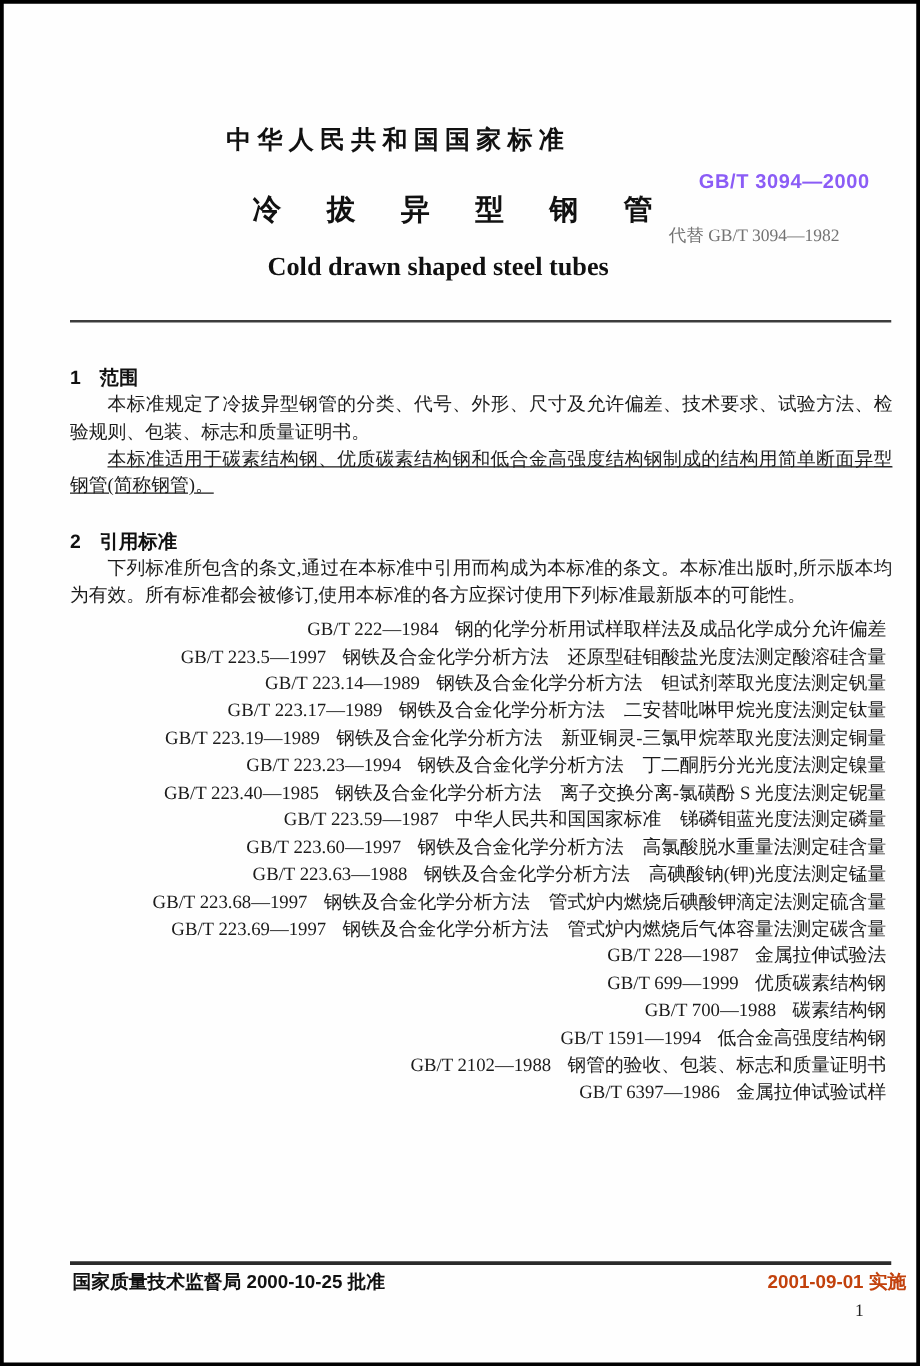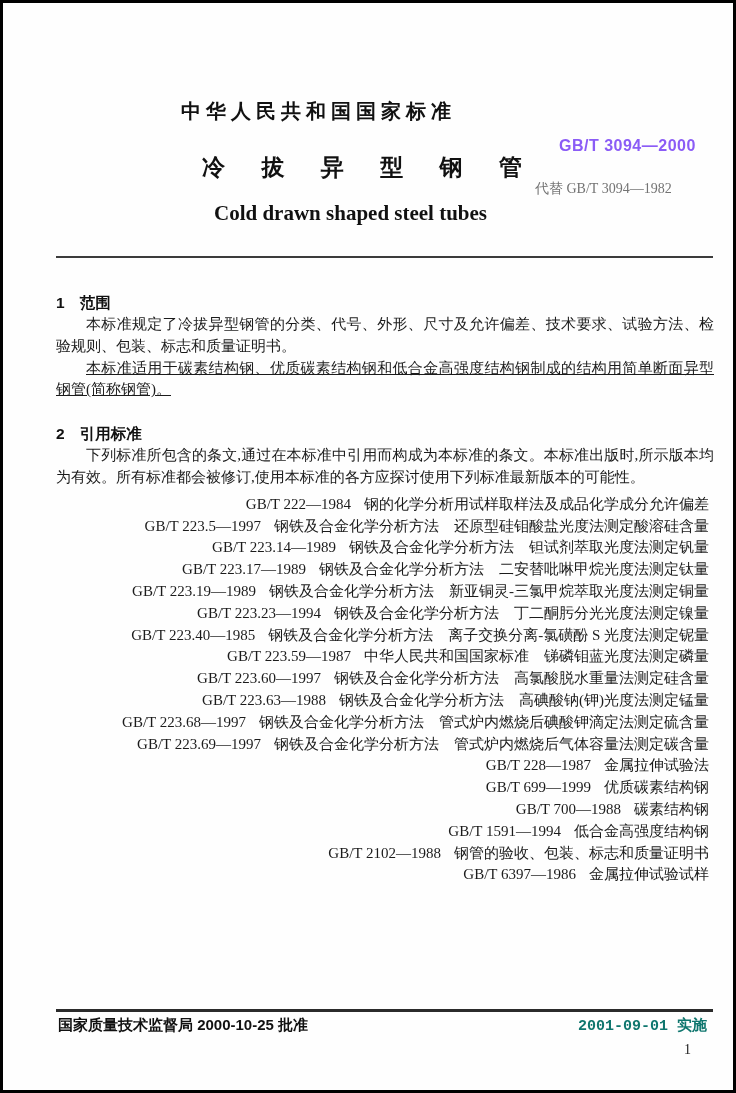--- a/index.html
+++ b/index.html
@@ -75,23 +75,23 @@
   .rule-bottom{
     position:absolute;left:53px;top:1006px;width:657px;height:3px;
     background:#2b2b2b;
   }
   .footer-approval{
     position:absolute;left:55px;top:1013px;
     font-family:"Liberation Sans","DejaVu Sans",sans-serif;
     font-weight:bold;font-size:15px;white-space:nowrap;color:#111;
   }
   .footer-impl{
-    position:absolute;right:26px;top:1013px;
-    font-family:Liberation Mono, monospace;
-    font-weight:bold;font-size:15px;white-space:nowrap;color:#0f766e;
+    position:absolute;right:8px;top:1013px;
+    font-family:Liberation Sans, sans-serif;
+    font-weight:bold;font-size:15px;white-space:nowrap;color:#c2410c;
   }
   .page-number{
     position:absolute;left:681px;top:1039px;
     font-size:14px;color:#222;
   }
 </style>
 </head>
 <body>
 
 <div class="page">

